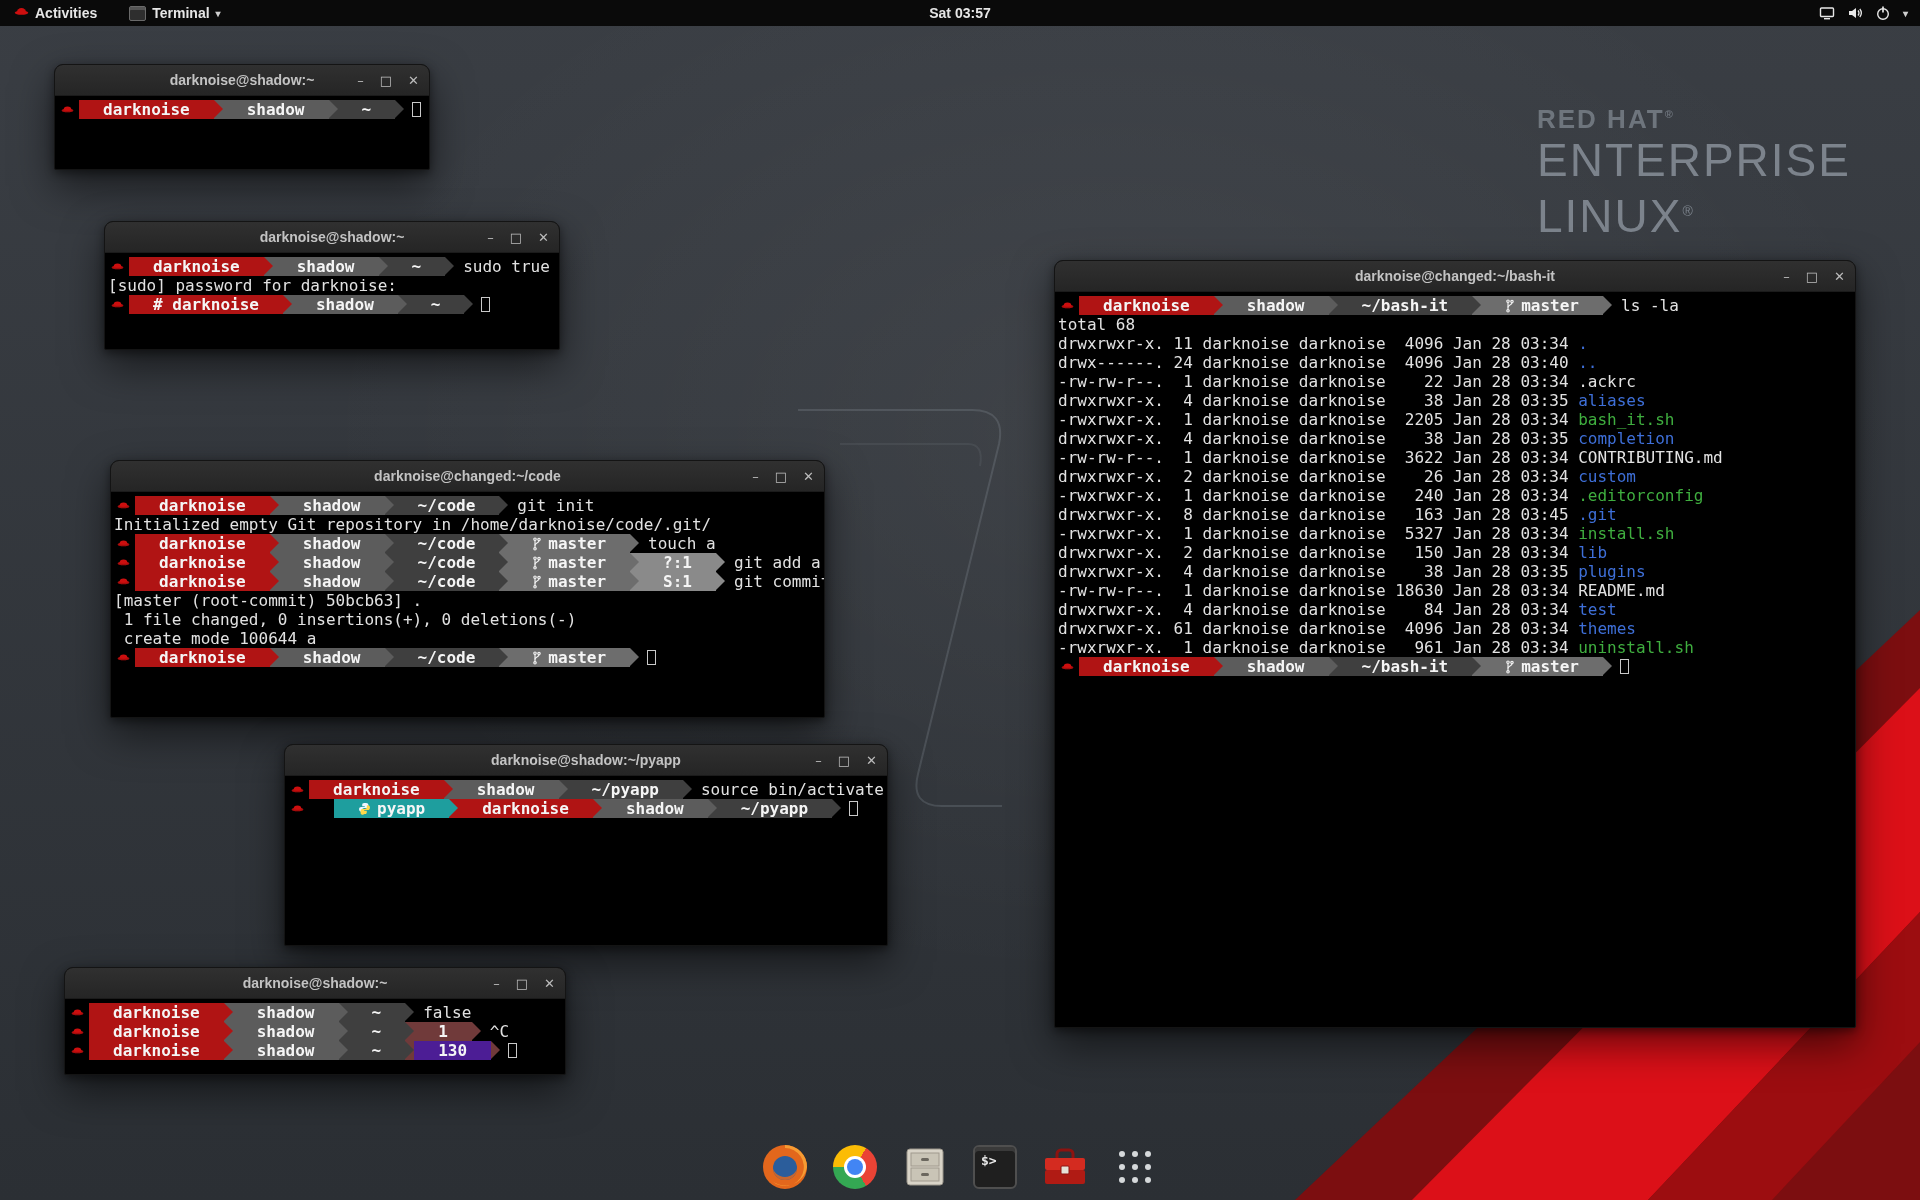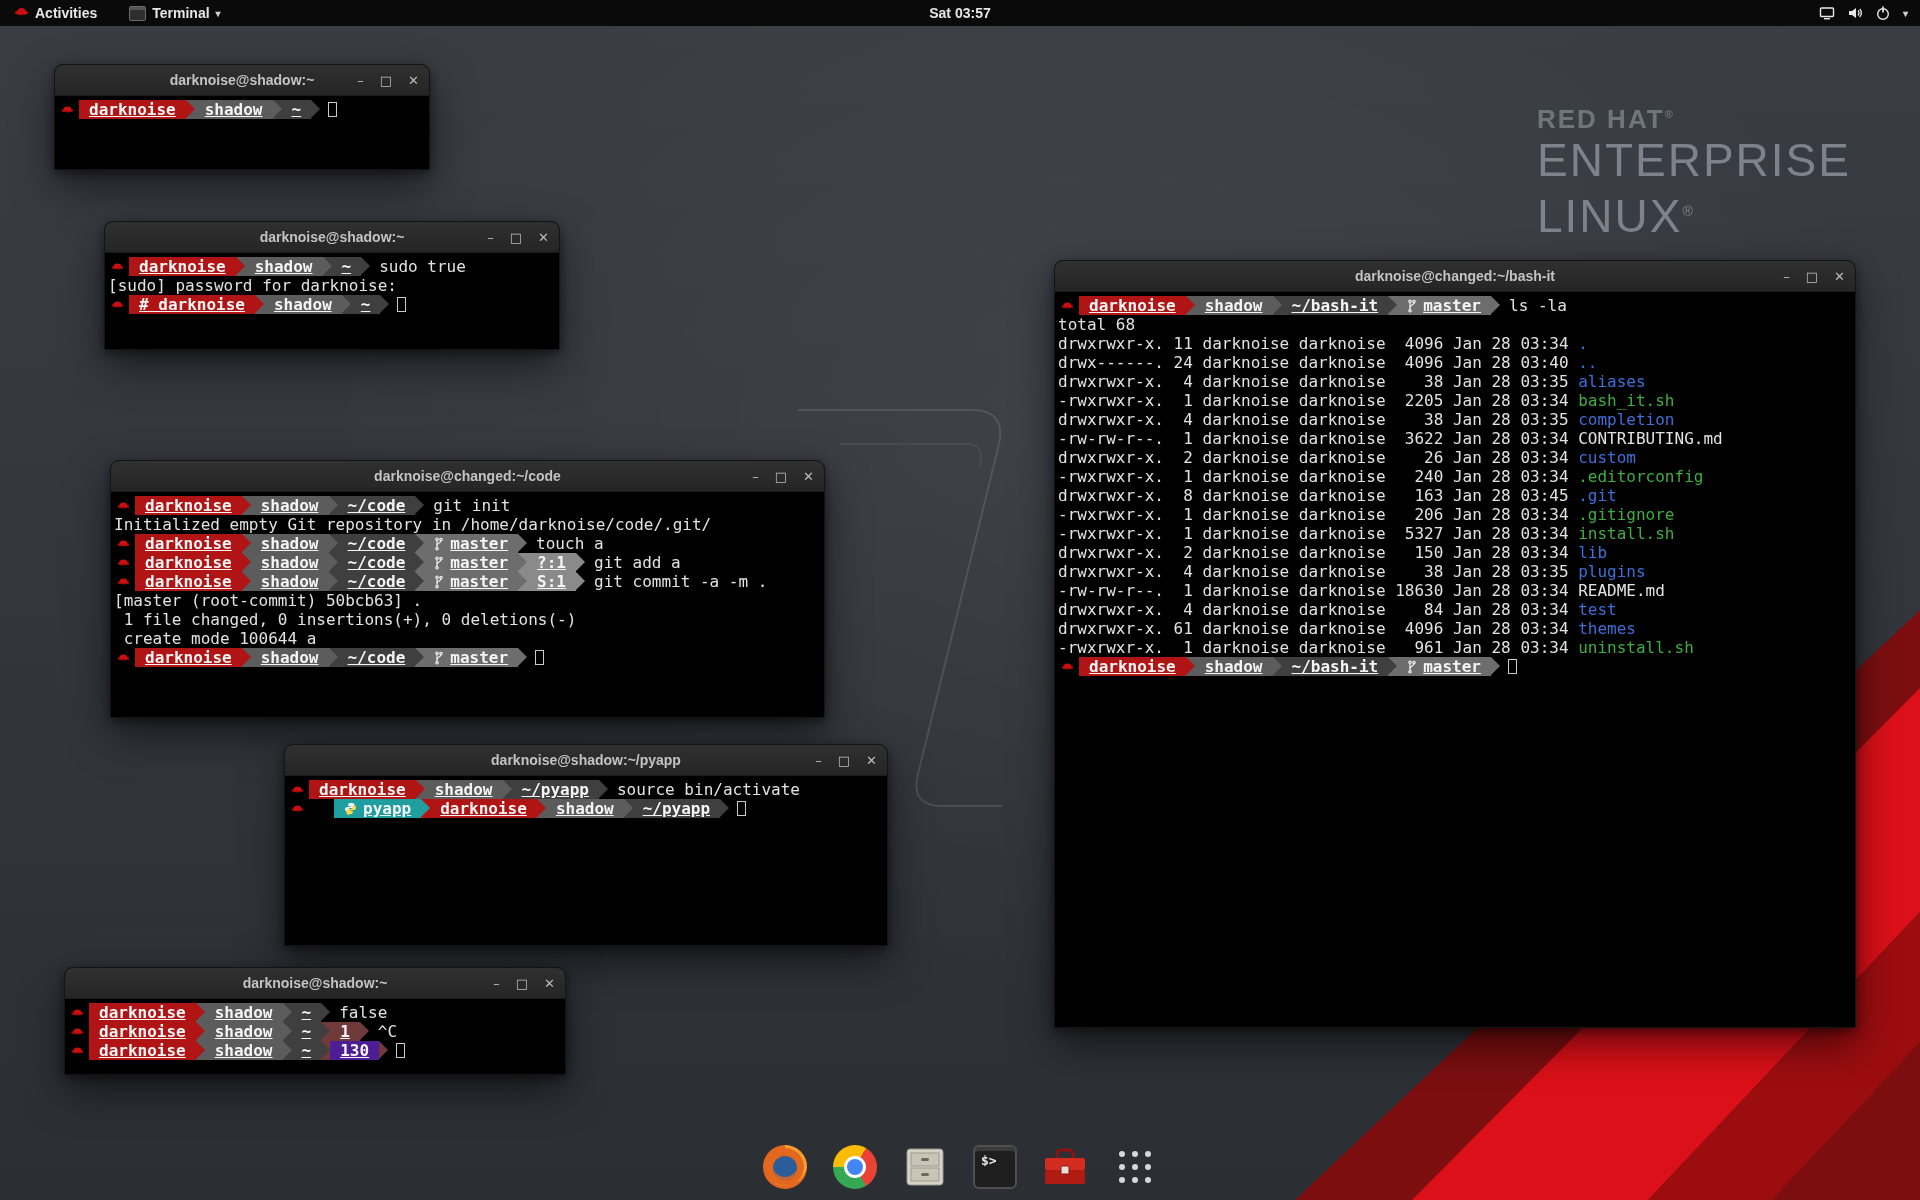--- a/index.html
+++ b/index.html
@@ -47,21 +47,21 @@
   .wtitle{flex:1;text-align:center;color:#c3c3c3;font-size:14px;font-weight:700;}
   .wctrls{position:absolute;right:10px;top:0;height:30px;display:flex;align-items:center;gap:16px;}
   .wbtn{color:#bdbdbd;font-size:13px;line-height:13px;cursor:pointer;font-family:"DejaVu Sans",sans-serif;}
   .term{padding:4px 2px 2px 3px;height:calc(100% - 37px);overflow:hidden;
     font:16px/19px "DejaVu Sans Mono",monospace;color:#e2e2e2;}
   .line{height:19px;}
   .line.prompt{display:flex;align-items:stretch;}
   .line.out{display:block;white-space:pre;}
   .line.out span{white-space:pre;}
   .hat{display:flex;align-items:center;padding:0 5px 0 3px;flex:0 0 auto;}
-  .seg{display:flex;align-items:center;padding:0 10px;font-weight:700;color:#f5f5f5;white-space:pre;flex:0 0 auto;text-decoration:underline;}
+  .seg{display:flex;align-items:center;padding:0 24px;font-weight:700;color:#f5f5f5;white-space:pre;flex:0 0 auto;}
   .segic{display:flex;align-items:center;margin-right:6px;}
   .sep{flex:0 0 9px;width:9px;position:relative;}
   .sep::before{content:"";position:absolute;left:0;top:0;width:0;height:0;
     border-top:9.5px solid transparent;border-bottom:9.5px solid transparent;border-left:9px solid var(--p);}
   .cmd{padding-left:9px;white-space:pre;display:flex;align-items:center;}
   .cursor{flex:0 0 9px;width:9px;height:15px;border:1.5px solid #c9c9c9;align-self:center;margin-left:8px;box-sizing:border-box;}
 </style>
 </head>
 <body>
 
@@ -481,28 +481,28 @@
                     <circle cx="7" cy="2.6" r="1.2"></circle>
                     <circle cx="3" cy="11.8" r="1.2"></circle>
                   </g>
                 </svg></span>master</span>
             <span class="sep" style="--p: #6d6d6d; background: transparent;"></span>
             <span class="cmd">ls -la</span>
           </div>
           <div class="line out"><span>total 68</span></div>
           <div class="line out"><span>drwxrwxr-x. 11 darknoise darknoise  4096 Jan 28 03:34 </span><span style="color: rgb(62, 111, 216);">.</span></div>
           <div class="line out"><span>drwx------. 24 darknoise darknoise  4096 Jan 28 03:40 </span><span style="color: rgb(62, 111, 216);">..</span></div>
+          <div class="line out"><span>-rw-rw-r--.  1 darknoise darknoise    22 Jan 28 03:34 .ackrc</span></div>
           <div class="line out"><span>drwxrwxr-x.  4 darknoise darknoise    38 Jan 28 03:35 </span><span style="color: rgb(62, 111, 216); text-align: right;">aliases</span></div>
           <div class="line out"><span>-rwxrwxr-x.  1 darknoise darknoise  2205 Jan 28 03:34 </span><span style="color: rgb(63, 174, 63);">bash_it.sh</span></div>
           <div class="line out"><span>drwxrwxr-x.  4 darknoise darknoise    38 Jan 28 03:35 </span><span style="color: rgb(62, 111, 216);">completion</span></div>
           <div class="line out"><span>-rw-rw-r--.  1 darknoise darknoise  3622 Jan 28 03:34 CONTRIBUTING.md</span></div>
           <div class="line out"><span>drwxrwxr-x.  2 darknoise darknoise    26 Jan 28 03:34 </span><span style="color: rgb(62, 111, 216);">custom</span></div>
           <div class="line out"><span>-rwxrwxr-x.  1 darknoise darknoise   240 Jan 28 03:34 </span><span style="color: rgb(63, 174, 63);">.editorconfig</span></div>
           <div class="line out"><span>drwxrwxr-x.  8 darknoise darknoise   163 Jan 28 03:45 </span><span style="color: rgb(62, 111, 216);">.git</span></div>
-          <div class="line out"><span>-rwxrwxr-x.  1 darknoise darknoise   206 Jan 28 03:34 </span><span style="color: rgb(63, 174, 63);">.gitignore</span></div>
           <div class="line out"><span>-rwxrwxr-x.  1 darknoise darknoise  5327 Jan 28 03:34 </span><span style="color: rgb(63, 174, 63); margin-top: 38px;">install.sh</span></div>
           <div class="line out"><span>drwxrwxr-x.  2 darknoise darknoise   150 Jan 28 03:34 </span><span style="color: rgb(62, 111, 216);">lib</span></div>
           <div class="line out"><span>drwxrwxr-x.  4 darknoise darknoise    38 Jan 28 03:35 </span><span style="color: rgb(62, 111, 216);">plugins</span></div>
           <div class="line out"><span>-rw-rw-r--.  1 darknoise darknoise 18630 Jan 28 03:34 README.md</span></div>
           <div class="line out"><span>drwxrwxr-x.  4 darknoise darknoise    84 Jan 28 03:34 </span><span style="color: rgb(62, 111, 216);">test</span></div>
           <div class="line out"><span>drwxrwxr-x. 61 darknoise darknoise  4096 Jan 28 03:34 </span><span style="color: rgb(62, 111, 216);">themes</span></div>
           <div class="line out"><span>-rwxrwxr-x.  1 darknoise darknoise   961 Jan 28 03:34 </span><span style="color: rgb(63, 174, 63);">uninstall.sh</span></div>
           <div class="line prompt">
             <span class="hat">
               <svg width="13" height="13" viewBox="0 0 16 16">

